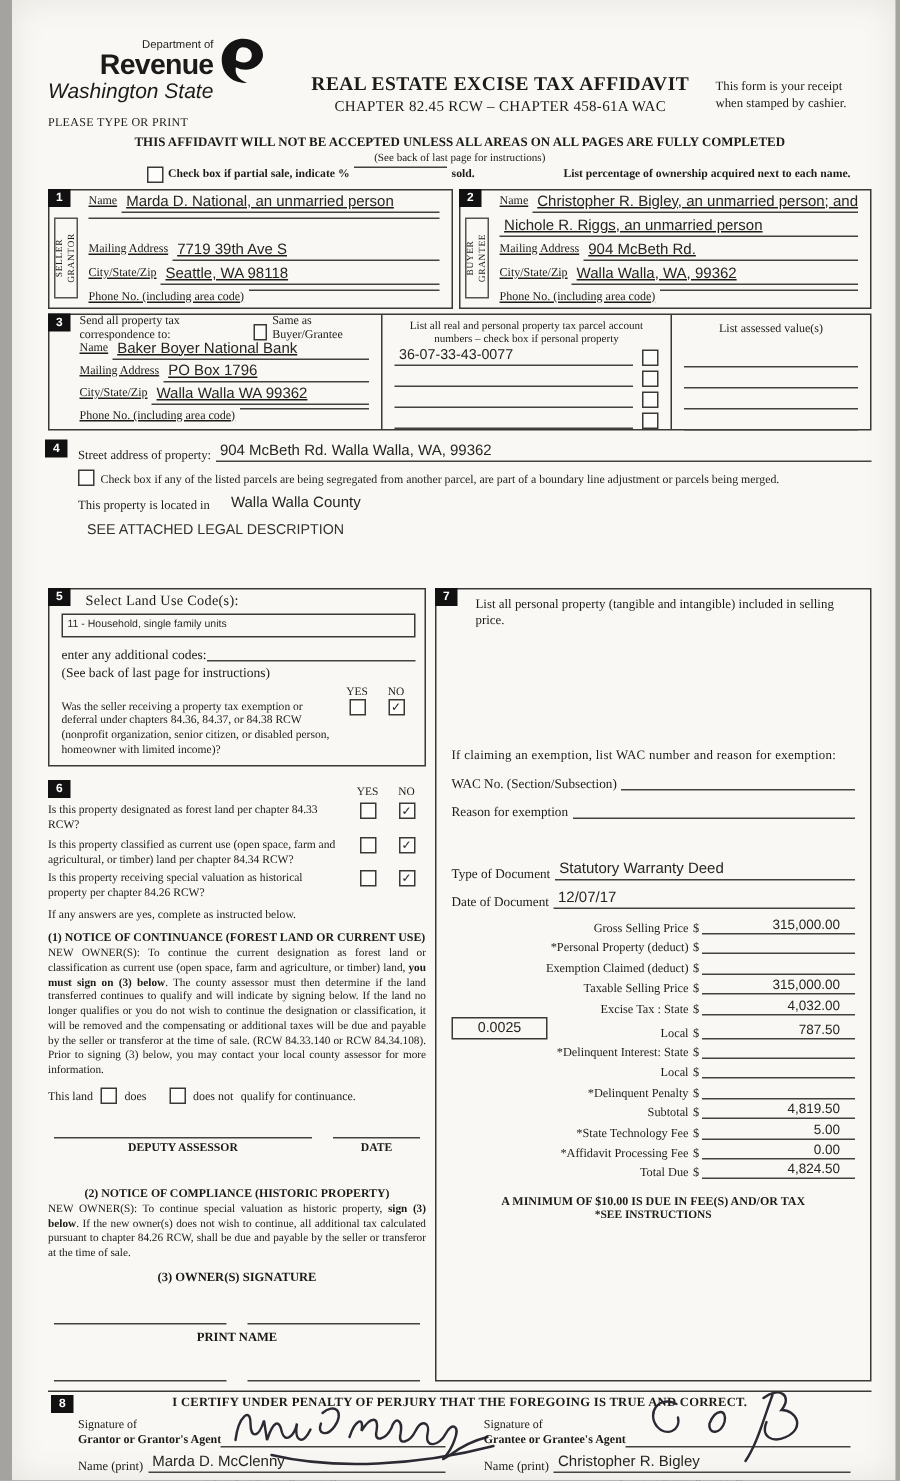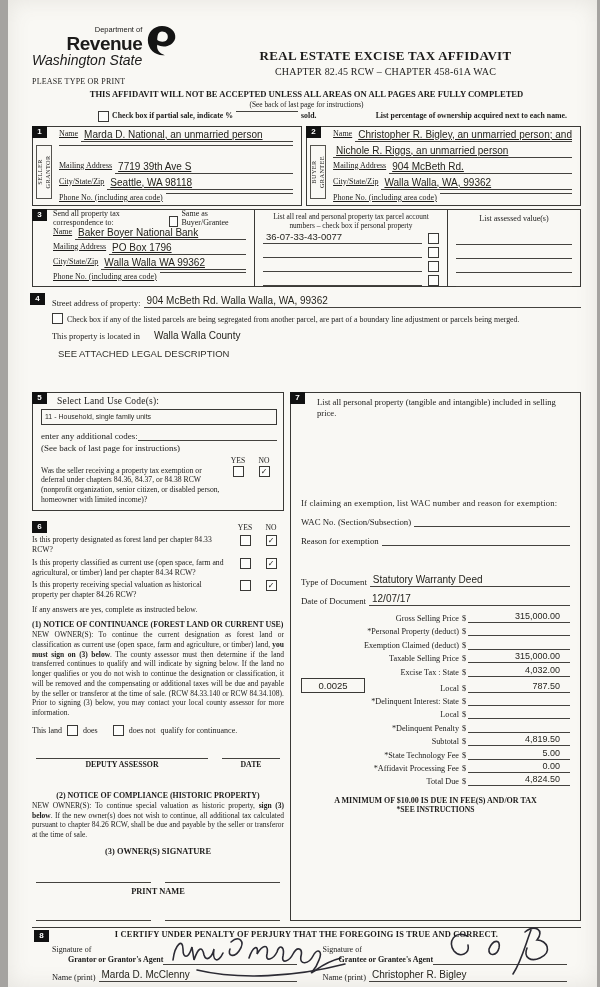--- a/index.html
+++ b/index.html
@@ -95,21 +95,21 @@
   .minnote{font-size:8px;font-weight:bold;text-align:center;margin-top:10px;}
   .seeins{font-size:7.6px;font-weight:bold;text-align:center;}
   
   .s8{border:1px solid #3a3936;border-left:none;border-right:none;position:relative;margin-top:6px;padding:2px 4px 6px 4px;}
   .s8 .numsq{left:2px;top:2px;}
   .certify{text-align:center;font-size:8.4px;font-weight:bold;letter-spacing:.2px;}
   .sigcols{display:flex;margin-top:3px;}
   .sigcol{flex:1;padding:0 10px 0 16px;position:relative;}
   .sigrow{display:flex;align-items:flex-end;}
   .siglbl{font-size:8px;line-height:1.25;white-space:nowrap;}
-  .siglbl b{font-size:8px;margin-left:16px;}
+  .siglbl b{font-size:8px;}
   .sigline{flex:1;border-bottom:1px solid #44423e;height:22px;position:relative;}
   .sigline svg{position:absolute;left:4px;bottom:-12px;overflow:visible;}
   .sigrow2{display:flex;align-items:flex-end;height:17px;}
 </style>
 </head>
 <body>
 
 <div class="scene">
 <div class="paper">
 <div class="content">
@@ -126,20 +126,24 @@
           <svg width="34" height="34" viewBox="0 0 36 36">
                   <path d="M18 2 C9 2 3 9 3 17 C3 27 11 34 21 33 C15 31 12 27 13 22 C20 26 30 23 32 15 C33 8 27 2 18 2 Z M18 8 C22 8 25 11 24 15 C23 19 17 20 13 17 C13 12 14 8 18 8 Z" fill="#141414"></path>
                 </svg>
         </span>
       </div>
       <div class="please">PLEASE TYPE OR PRINT</div>
     </div>
     <div class="hcol2">
       <div class="title">REAL ESTATE EXCISE TAX AFFIDAVIT</div>
       <div class="chapter">CHAPTER 82.45 RCW – CHAPTER 458-61A WAC</div>
+    </div>
+    <div class="hcol3">
+      <div>This form is your receipt</div>
+      <div>when stamped by cashier.</div>
     </div>
   </div>
   <div class="warn">THIS AFFIDAVIT WILL NOT BE ACCEPTED UNLESS ALL AREAS ON ALL PAGES ARE FULLY COMPLETED</div>
   <div class="seeback">(See back of last page for instructions)</div>
   <div class="partialrow">
     <span style="margin-left:66px;"><span class="cb"></span></span>
     <span style="margin-left:3px;">Check box if partial sale, indicate %</span>
     <span style="flex:0 0 62px;border-bottom:1px solid #44423e;margin:0 3px;"></span>
     <span>sold.</span>
     <span style="margin-left:auto;margin-right:14px;">List percentage of ownership acquired next to each name.</span>

